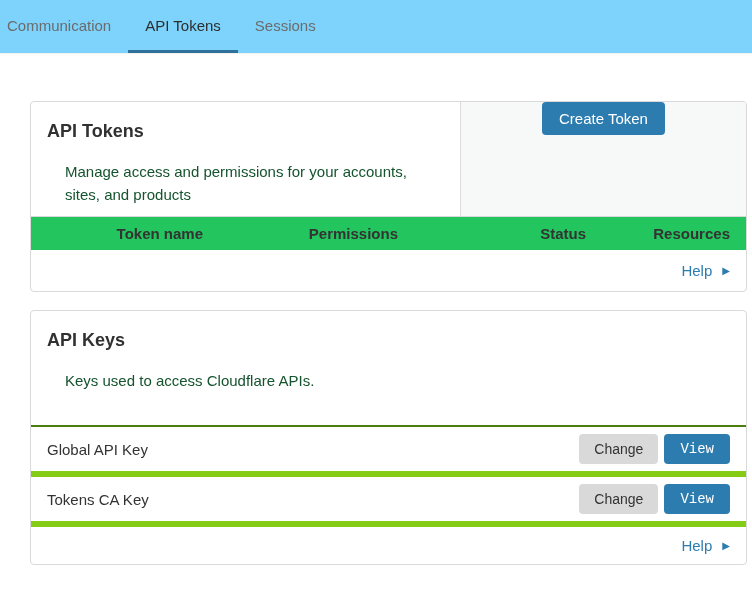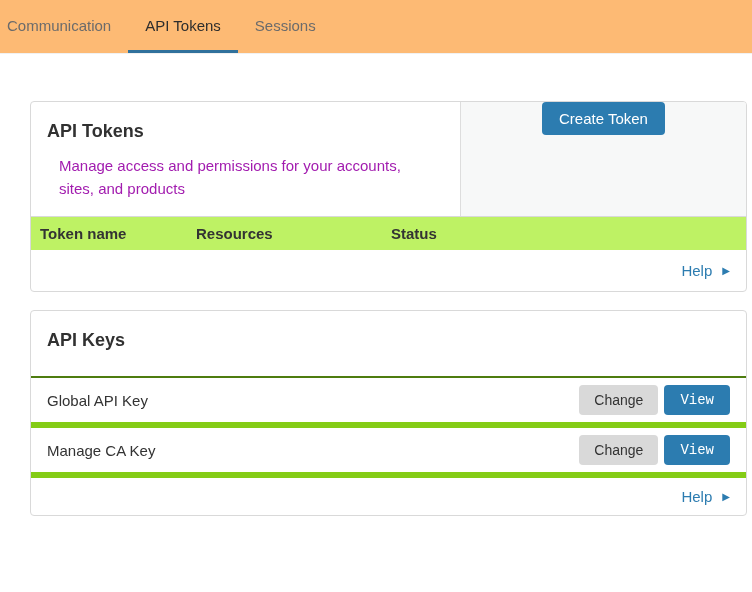--- a/index.html
+++ b/index.html
@@ -7,21 +7,21 @@
   body {
     width: 752px; height: 592px;
     background: #ffffff;
     font-family: "Liberation Sans", sans-serif;
     color: #333;
     overflow: hidden;
   }
 
   
   .tabbar {
-    background: #fdba74;
+    background: #7dd3fc;
     height: 54px;
     display: flex;
     align-items: stretch;
     border-bottom: 1px solid #f1f1f1;
   }
   .tab {
     display: flex; align-items: center;
     padding: 0 17px;
     font-size: 15px;
     color: #6b6b6b;
@@ -48,37 +48,37 @@
   .card1-header { display: flex; height: 114px; }
   .card1-header-left { width: 429px; padding: 19px 16px; }
   .card1-header-right {
     flex: 1;
     background: #f7f8f8;
     border-left: 1px solid #dddddd;
     border-radius: 0 3px 0 0;
     display: flex; align-items: flex-start; justify-content: center;
   }
   .card-title { font-size: 18px; font-weight: bold; color: #313131; margin: 0 0 10px 0; }
-  .card-desc  { font-size: 15px; color: #a21caf; line-height: 1.55; margin: 12px; max-width: 390px; }
+  .card-desc  { font-size: 15px; color: #14532d; line-height: 1.55; margin: 18px; max-width: 390px; }
 
   .btn-primary {
     background: #2c7cb0; color: #ffffff;
     border: none; border-radius: 4px;
     font-family: "Liberation Sans", sans-serif;
     font-size: 15px; padding: 8px 17px;
     cursor: pointer;
   }
 
   .table-head {
     display: grid;
     grid-template-columns: 156px 195px 188px 1fr;
-    background: #bef264;
+    background: #22c55e;
     border-top: 1px solid #d9d9d9;
-    padding: 8px 9px;
-    font-size: 15px; font-weight: bold; color: #333;
+    padding: 8px 16px;
+    font-size: 15px; font-weight: bold; color: #333; text-align: right;
   }
   .empty-row {
     padding: 12px 16px;
     font-size: 15px; color: #333;
     border-bottom: 1px solid #e6e6e6;
   }
   .help-row {
     display: flex; justify-content: flex-end; align-items: center;
     padding: 12px 16px;
   }
@@ -131,48 +131,50 @@
         <h2 class="card-title">API Tokens</h2>
         <p class="card-desc">Manage access and permissions for your accounts, sites, and products</p>
       </div>
       <div class="card1-header-right">
         <button class="btn-primary">Create Token</button>
       </div>
     </div>
 
     <div class="table-head">
       <div>Token name</div>
+      <div>Permissions</div>
+      <div>Status</div>
       <div>Resources</div>
-      <div>Status</div>
     </div>
 
 
     <div class="help-row">
       <a class="help-link">
         <span>Help</span>
         <span class="help-arrow">▶</span>
       </a>
     </div>
   </div>
 
   <div class="card card2">
     <div class="card2-header">
       <h2 class="card-title">API Keys</h2>
+      <p class="card-desc">Keys used to access Cloudflare APIs.</p>
     </div>
 
     <div class="key-row">
       <span>Global API Key</span>
       <span class="key-actions">
         <button class="btn-secondary">Change</button>
         <button class="btn-view">View</button>
       </span>
     </div>
 
     <div class="key-row">
-      <span>Manage CA Key</span>
+      <span>Tokens CA Key</span>
       <span class="key-actions">
         <button class="btn-secondary">Change</button>
         <button class="btn-view">View</button>
       </span>
     </div>
 
     <div class="help-row">
       <a class="help-link">
         <span>Help</span>
         <span class="help-arrow">▶</span>

